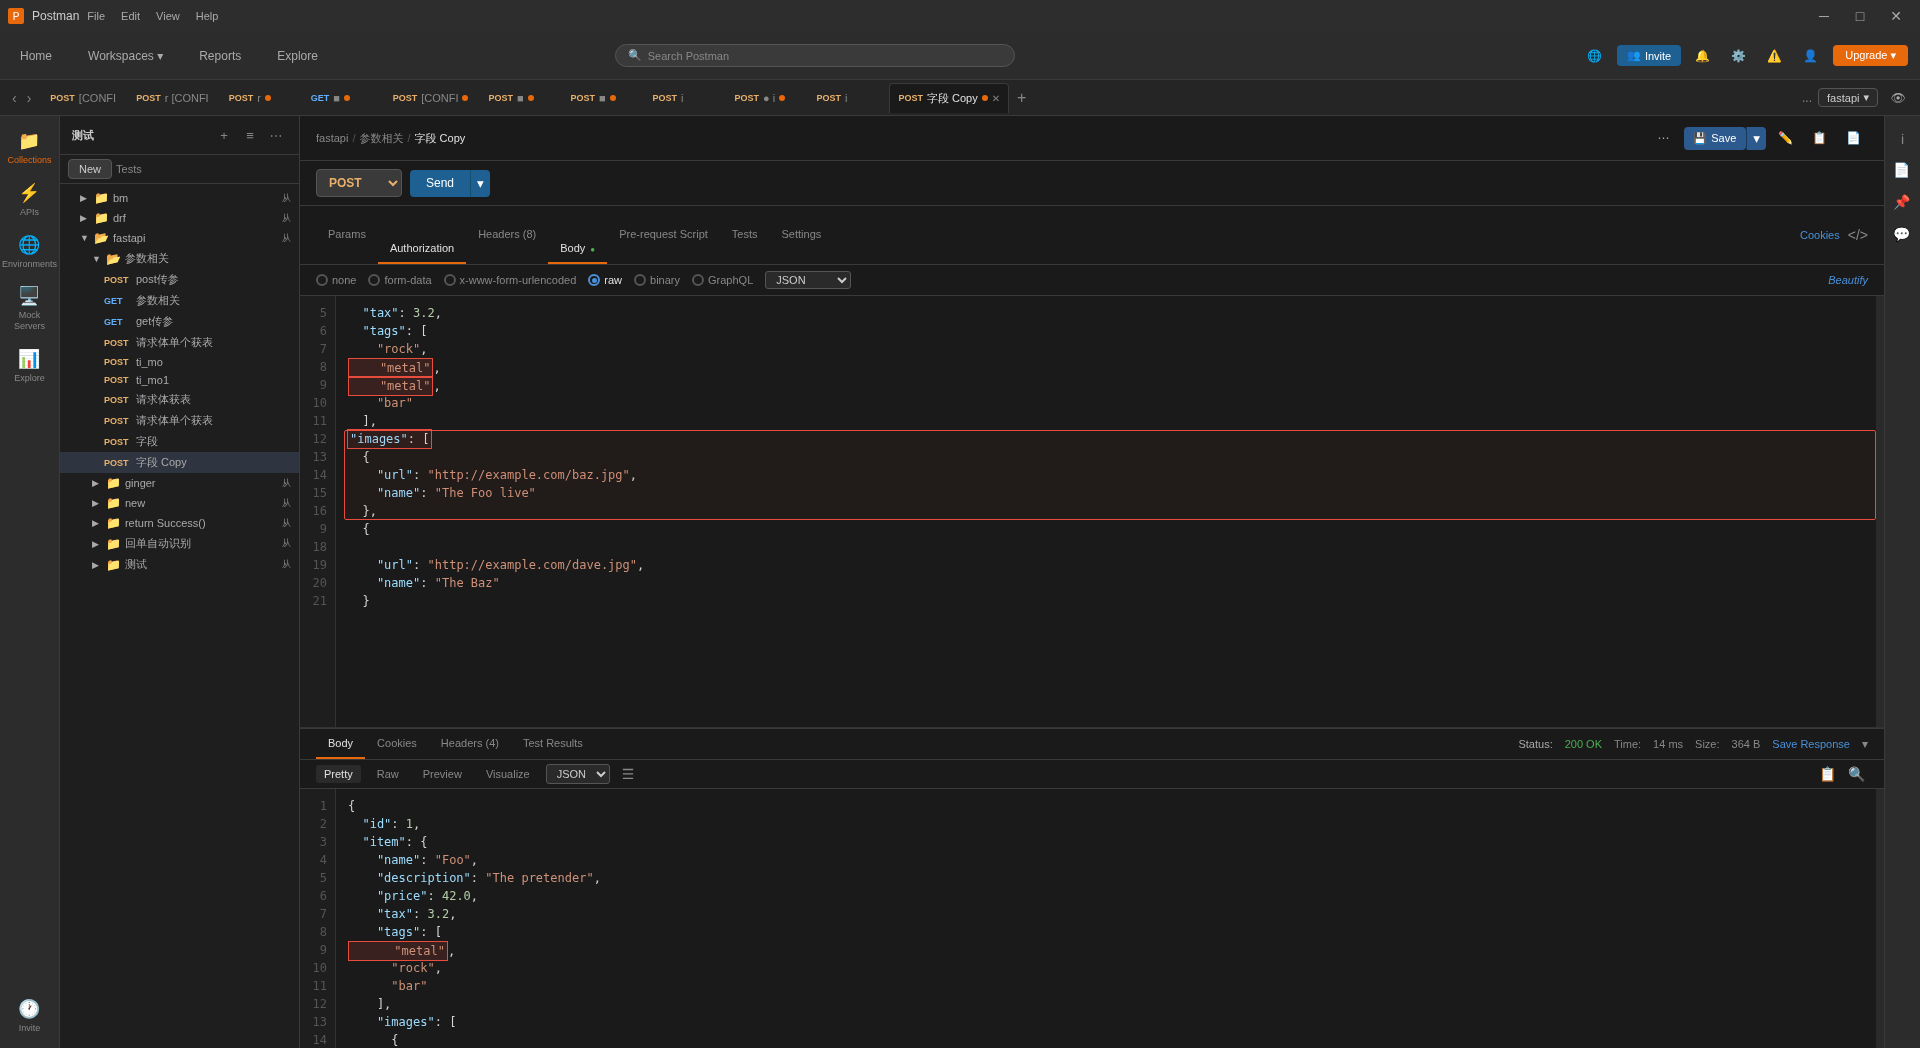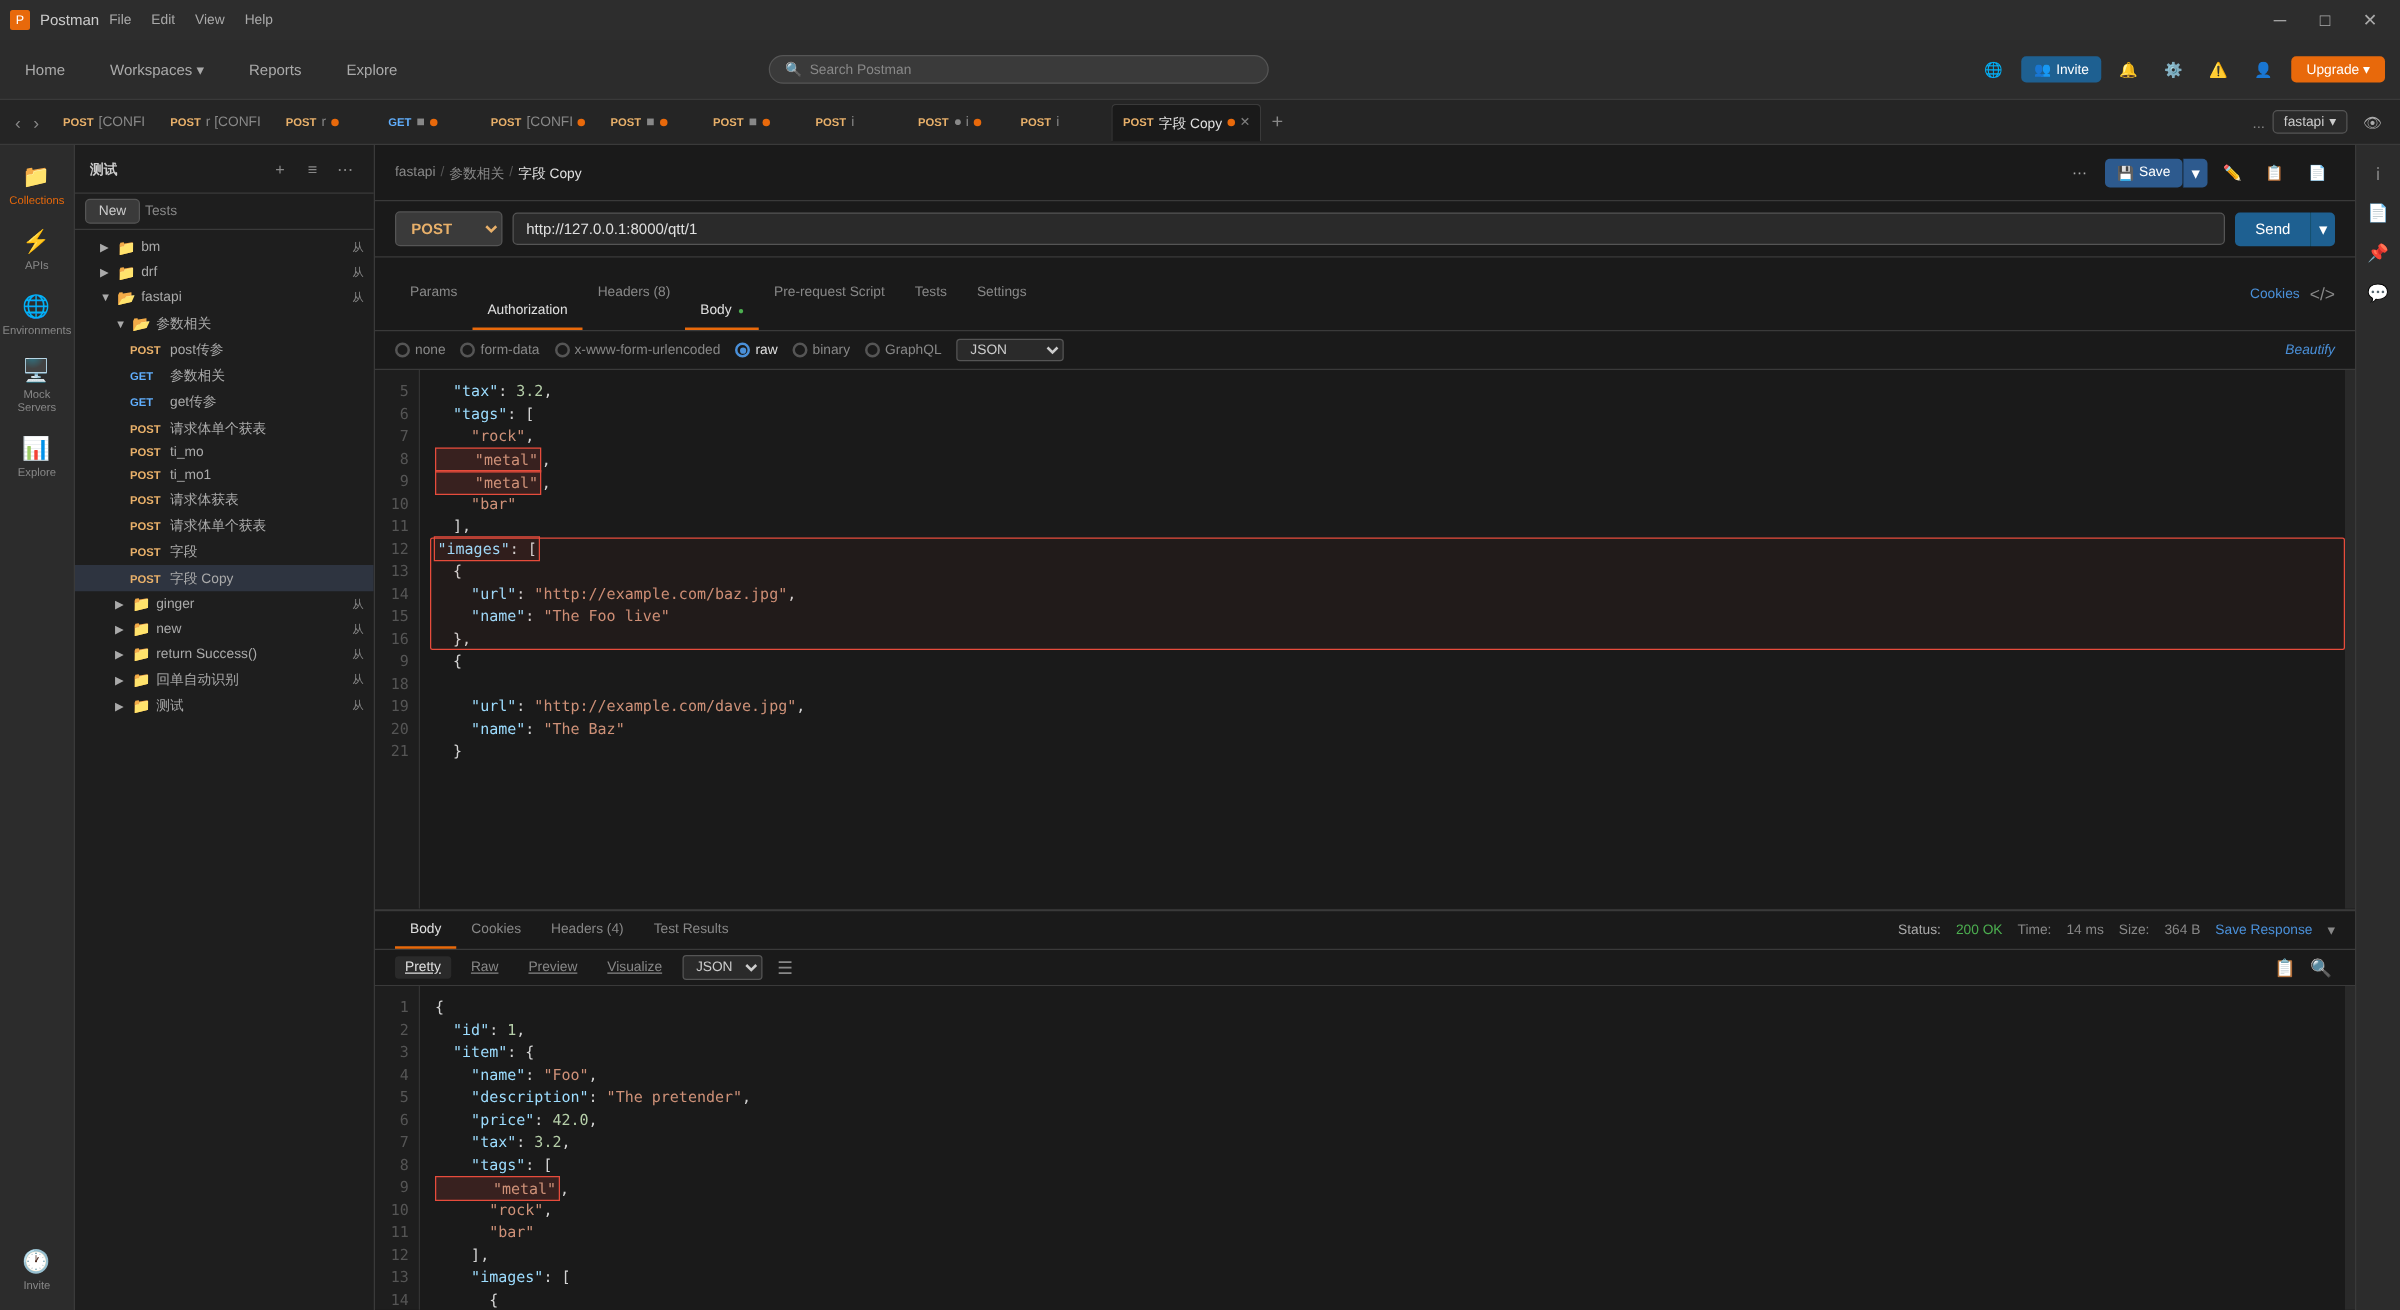--- a/index.html
+++ b/index.html
@@ -121,21 +121,21 @@
     .response-section { height: 320px; border-top: 1px solid #3a3a3a; display: flex; flex-direction: column; }
     .resp-tabs-bar { display: flex; align-items: center; padding: 0 16px; border-bottom: 1px solid #3a3a3a; }
     .resp-tab { padding: 8px 12px; font-size: 11px; color: #888; cursor: pointer; border-bottom: 2px solid transparent; }
     .resp-tab.active { color: #e0e0e0; border-bottom-color: #e8690b; }
     .resp-info { margin-left: auto; display: flex; gap: 12px; align-items: center; font-size: 11px; }
     .status-ok { color: #4caf50; }
     .resp-meta { color: #888; }
     .save-resp-btn { color: #4a90d9; cursor: pointer; font-size: 11px; }
 
     .resp-format-bar { display: flex; align-items: center; padding: 4px 16px; gap: 8px; border-bottom: 1px solid #3a3a3a; }
-    .resp-fmt-btn { padding: 3px 8px; font-size: 11px; color: #888; cursor: pointer; border-radius: 3px; text-decoration: underline; }
+    .resp-fmt-btn { padding: 3px 8px; font-size: 11px; color: #888; cursor: pointer; border-radius: 3px; }
     .resp-fmt-btn.active { background: #2a2a2a; color: #e0e0e0; }
     .resp-json-select { background: #2a2a2a; border: 1px solid #555; color: #ccc; border-radius: 3px; padding: 2px 6px; font-size: 11px; }
     .resp-actions { margin-left: auto; display: flex; gap: 8px; }
     .resp-action-btn { color: #888; cursor: pointer; font-size: 14px; padding: 2px; }
 
     .resp-code { flex: 1; overflow-y: auto; display: flex; font-family: 'Consolas', 'Monaco', monospace; font-size: 12px; line-height: 18px; }
     .resp-code::-webkit-scrollbar { width: 8px; }
     .resp-code::-webkit-scrollbar-thumb { background: #444; }
 
     
@@ -447,21 +447,20 @@
       </div>
     </div>
 
     <div class="url-bar">
       <select class="method-select">
         <option>POST</option>
         <option>GET</option>
         <option>PUT</option>
         <option>DELETE</option>
       </select>
-      <input class="url-input" type="text" value="http://127.0.0.1:8000/qtt/1" style="">
       <div style="display:flex;">
         <button class="send-btn">Send</button>
         <button class="send-dropdown">▾</button>
       </div>
     </div>
 
     <div class="req-tabs">
       <div class="req-tab">Params</div>
       <div class="req-tab active">Authorization</div>
       <div class="req-tab">Headers (8)</div>

